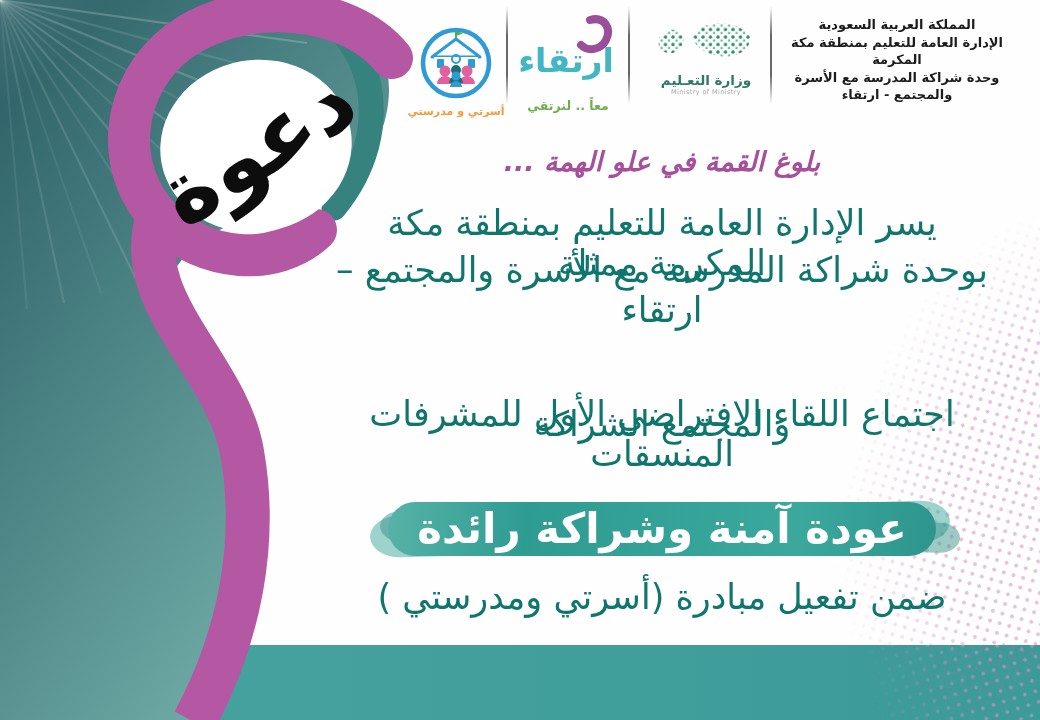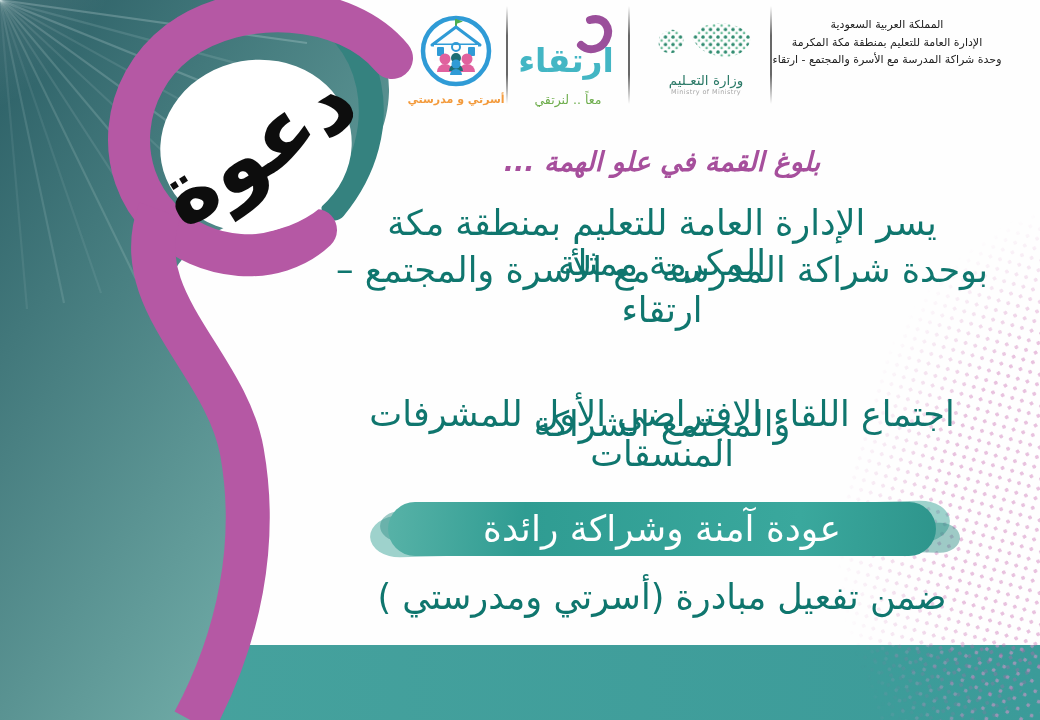--- a/index.html
+++ b/index.html
@@ -13,35 +13,35 @@
   .dots-band{
     position:absolute;top:188px;right:-72px;width:256px;height:566px;
     transform:rotate(16deg);border-radius:45%;z-index:2;pointer-events:none;
     background-image:radial-gradient(circle, rgba(198,96,172,.38) 1.7px, transparent 1.9px);
     background-size:10px 10px;
     -webkit-mask-image:radial-gradient(ellipse at 78% 50%, #000 38%, transparent 74%);
     mask-image:radial-gradient(ellipse at 78% 50%, #000 38%, transparent 74%);
   }
   
   .ministry-block{
-    position:absolute;top:16px;right:22px;width:262px;z-index:3;
-    direction:rtl;text-align:center;font-size:11px;font-weight:normal;
+    position:absolute;top:16px;right:12px;width:262px;z-index:3;
+    direction:rtl;text-align:center;font-size:13px;font-weight:bold;
     line-height:17.5px;color:#1c1c1c;
   }
   .hdr-divider{
     position:absolute;top:6px;width:2px;height:98px;z-index:3;
     background:linear-gradient(to bottom, rgba(40,40,40,0), rgba(40,40,40,.7) 30%, rgba(40,40,40,.7) 70%, rgba(40,40,40,0));
   }
   .logo{position:absolute;z-index:3;text-align:center;}
-  .logo-family{left:404px;top:14px;width:104px;}
+  .logo-family{left:404px;top:26px;width:104px;}
   .logo-family .cap{margin-top:1px;font-size:11px;font-weight:bold;color:#f39a3b;}
   .logo-irtiqaa{left:514px;top:12px;width:108px;}
-  .logo-irtiqaa .cap{margin-top:4px;font-size:12.5px;font-weight:normal;color:#6fae4e;}
+  .logo-irtiqaa .cap{margin-top:10px;font-size:12.5px;font-weight:bold;color:#6fae4e;}
   .logo-moe{left:644px;top:20px;width:124px;}
-  .logo-moe .name-ar{margin-top:2px;font-size:13.5px;font-weight:normal;color:#2c7a68;}
+  .logo-moe .name-ar{margin-top:2px;font-size:13.5px;font-weight:bold;color:#2c7a68;}
   .logo-moe .name-en{font-size:6.5px;color:#a7a7a7;letter-spacing:.4px;}
   
   .content{position:absolute;left:330px;top:0;width:664px;height:509px;z-index:3;direction:rtl;text-align:center;}
   .body-line{position:absolute;left:0;width:100%;font-size:35px;color:#0f766e;}
   .callig{font-style:italic;font-weight:bold;color:#a64f9c;}
   .tagline{top:146px;font-size:27px;}
   .l-intro1{top:203px;}
   .l-intro2{top:250px;}
   .invite{top:300px;font-size:31px;}
   .l-ev1{top:362px;margin-top:32px;}
@@ -55,21 +55,21 @@
     border-radius:27px/50%;
   }
   .brush::before{
     content:"";position:absolute;left:-18px;right:-14px;top:6px;bottom:6px;z-index:-1;
     background:rgba(78,173,162,.55);transform:rotate(-1.6deg);border-radius:30px/50%;
   }
   .brush::after{
     content:"";position:absolute;left:-8px;right:-24px;top:15px;height:30px;z-index:-1;
     background:rgba(42,140,130,.45);transform:rotate(1.2deg);border-radius:20px/50%;
   }
-  .brush .txt{line-height:54px;font-size:36px;font-weight:normal;color:#fff;}
+  .brush .txt{line-height:54px;font-size:42px;font-weight:bold;color:#fff;}
   
   .event-bar{
     position:absolute;left:0;top:645px;width:1040px;height:75px;z-index:1;
     background:linear-gradient(90deg,#48a39e,#3b9b99);overflow:hidden;
   }
   .bar-dots{
     position:absolute;right:-30px;top:-24px;width:220px;height:140px;
     transform:rotate(-18deg);
     background-image:radial-gradient(circle, rgba(225,148,204,.55) 1.9px, transparent 2.1px);
     background-size:11px 11px;

